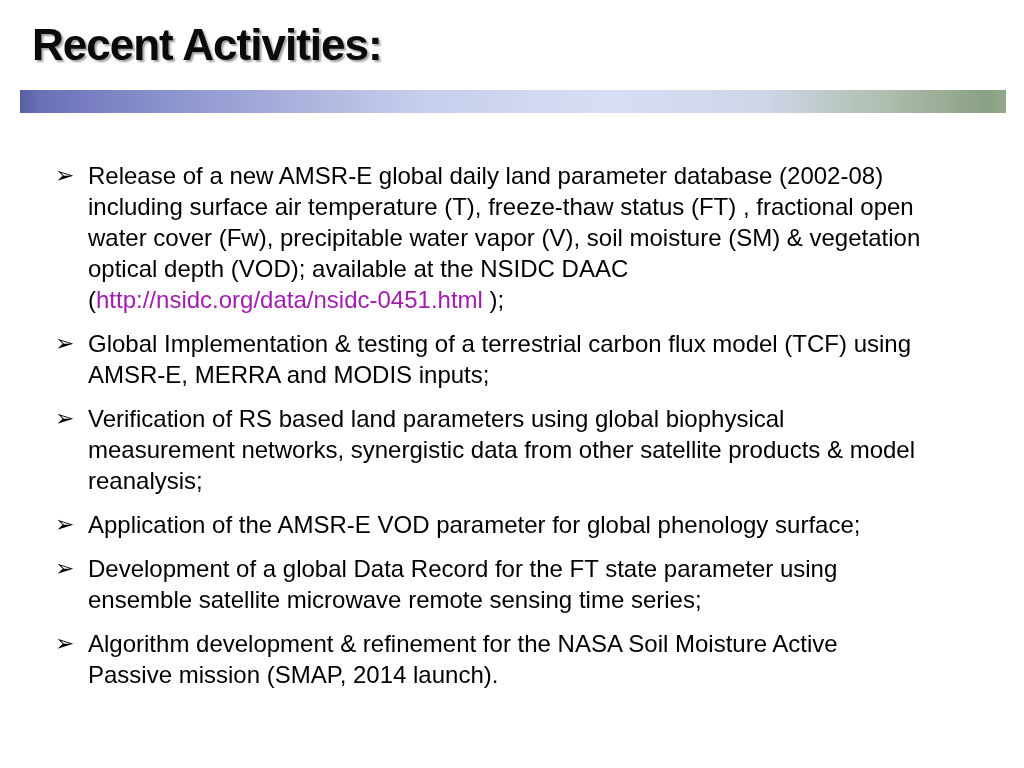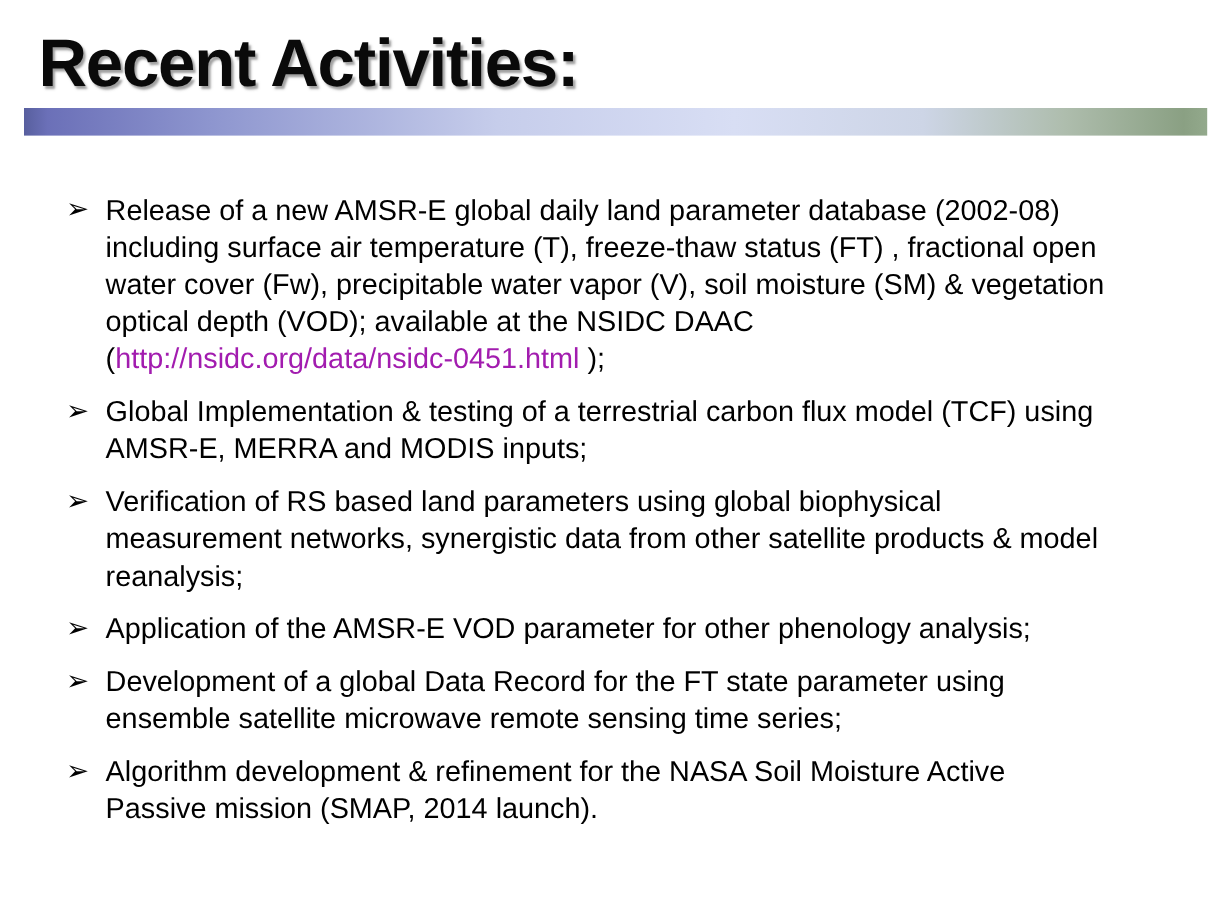--- a/index.html
+++ b/index.html
@@ -9,21 +9,21 @@
     height: 768px;
     background: #ffffff;
     overflow: hidden;
     font-family: "Liberation Sans", sans-serif;
     color: #000000;
   }
   .slide-title {
     position: absolute;
     left: 32px;
     top: 20px;
-    font-size: 56px;
+    font-size: 44px;
     font-weight: 700;
     letter-spacing: -1px;
     color: #0a0a0a;
     text-shadow: 2px 2px 2px rgba(80,80,80,0.55);
     white-space: nowrap;
     text-align: center;
   }
   .title-bar {
     position: absolute;
     left: 20px;
@@ -104,21 +104,21 @@
 
     <li class="bullet-item">
       <span class="bullet-glyph">➢</span>
       <span class="bullet-text">Verification of RS based land parameters using global biophysical
 measurement networks, synergistic data from other satellite products &amp; model
 reanalysis;</span>
     </li>
 
     <li class="bullet-item">
       <span class="bullet-glyph">➢</span>
-      <span class="bullet-text">Application of the AMSR-E VOD parameter for other phenology analysis;</span>
+      <span class="bullet-text">Application of the AMSR-E VOD parameter for global phenology surface;</span>
     </li>
 
     <li class="bullet-item">
       <span class="bullet-glyph">➢</span>
       <span class="bullet-text">Development of a global Data Record for the FT state parameter using
 ensemble satellite microwave remote sensing time series;</span>
     </li>
 
     <li class="bullet-item">
       <span class="bullet-glyph">➢</span>

